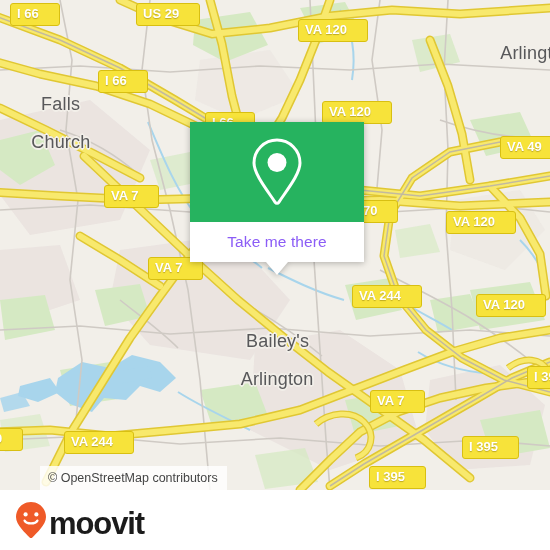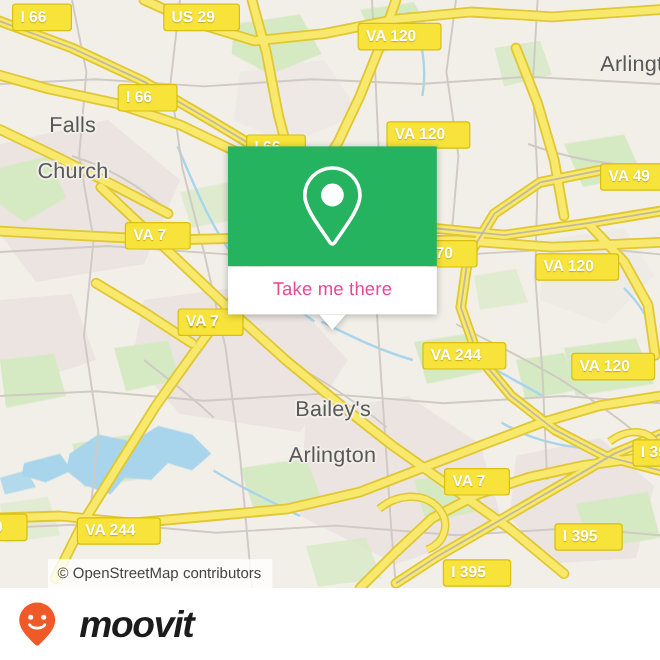--- a/index.html
+++ b/index.html
@@ -76,21 +76,21 @@
     justify-content: center;
   }
   #popup-bottom {
     background: #ffffff;
     height: 40px;
     display: flex;
     align-items: center;
     justify-content: center;
   }
   #popup-cta {
-    color: #ec4899;
+    color: #8b5cf6;
     font-size: 15.5px;
     letter-spacing: .1px;
   }
   #popup-tail {
     position: absolute;
     left: 50%;
     margin-left: -11px;
     top: 140px;
     width: 0; height: 0;
     border-left: 11px solid transparent;
@@ -123,21 +123,21 @@
     padding: 0 16px 0 14px;
     box-sizing: border-box;
     z-index: 60;
   }
   #footer-title {
     color: #2d2d2d;
     font-size: 16.5px;
     letter-spacing: -.1px;
     white-space: nowrap;
   }
-  #brand { display: flex; align-items: center; gap: 18px; font-style: italic; }
+  #brand { display: flex; align-items: flex-end; gap: 1px; }
   #brand-name {
     color: #1b1b1b;
     font-size: 31px;
     font-weight: bold;
     letter-spacing: -1.1px;
     line-height: 31px;
   }
 </style>
 </head>
 <body>

